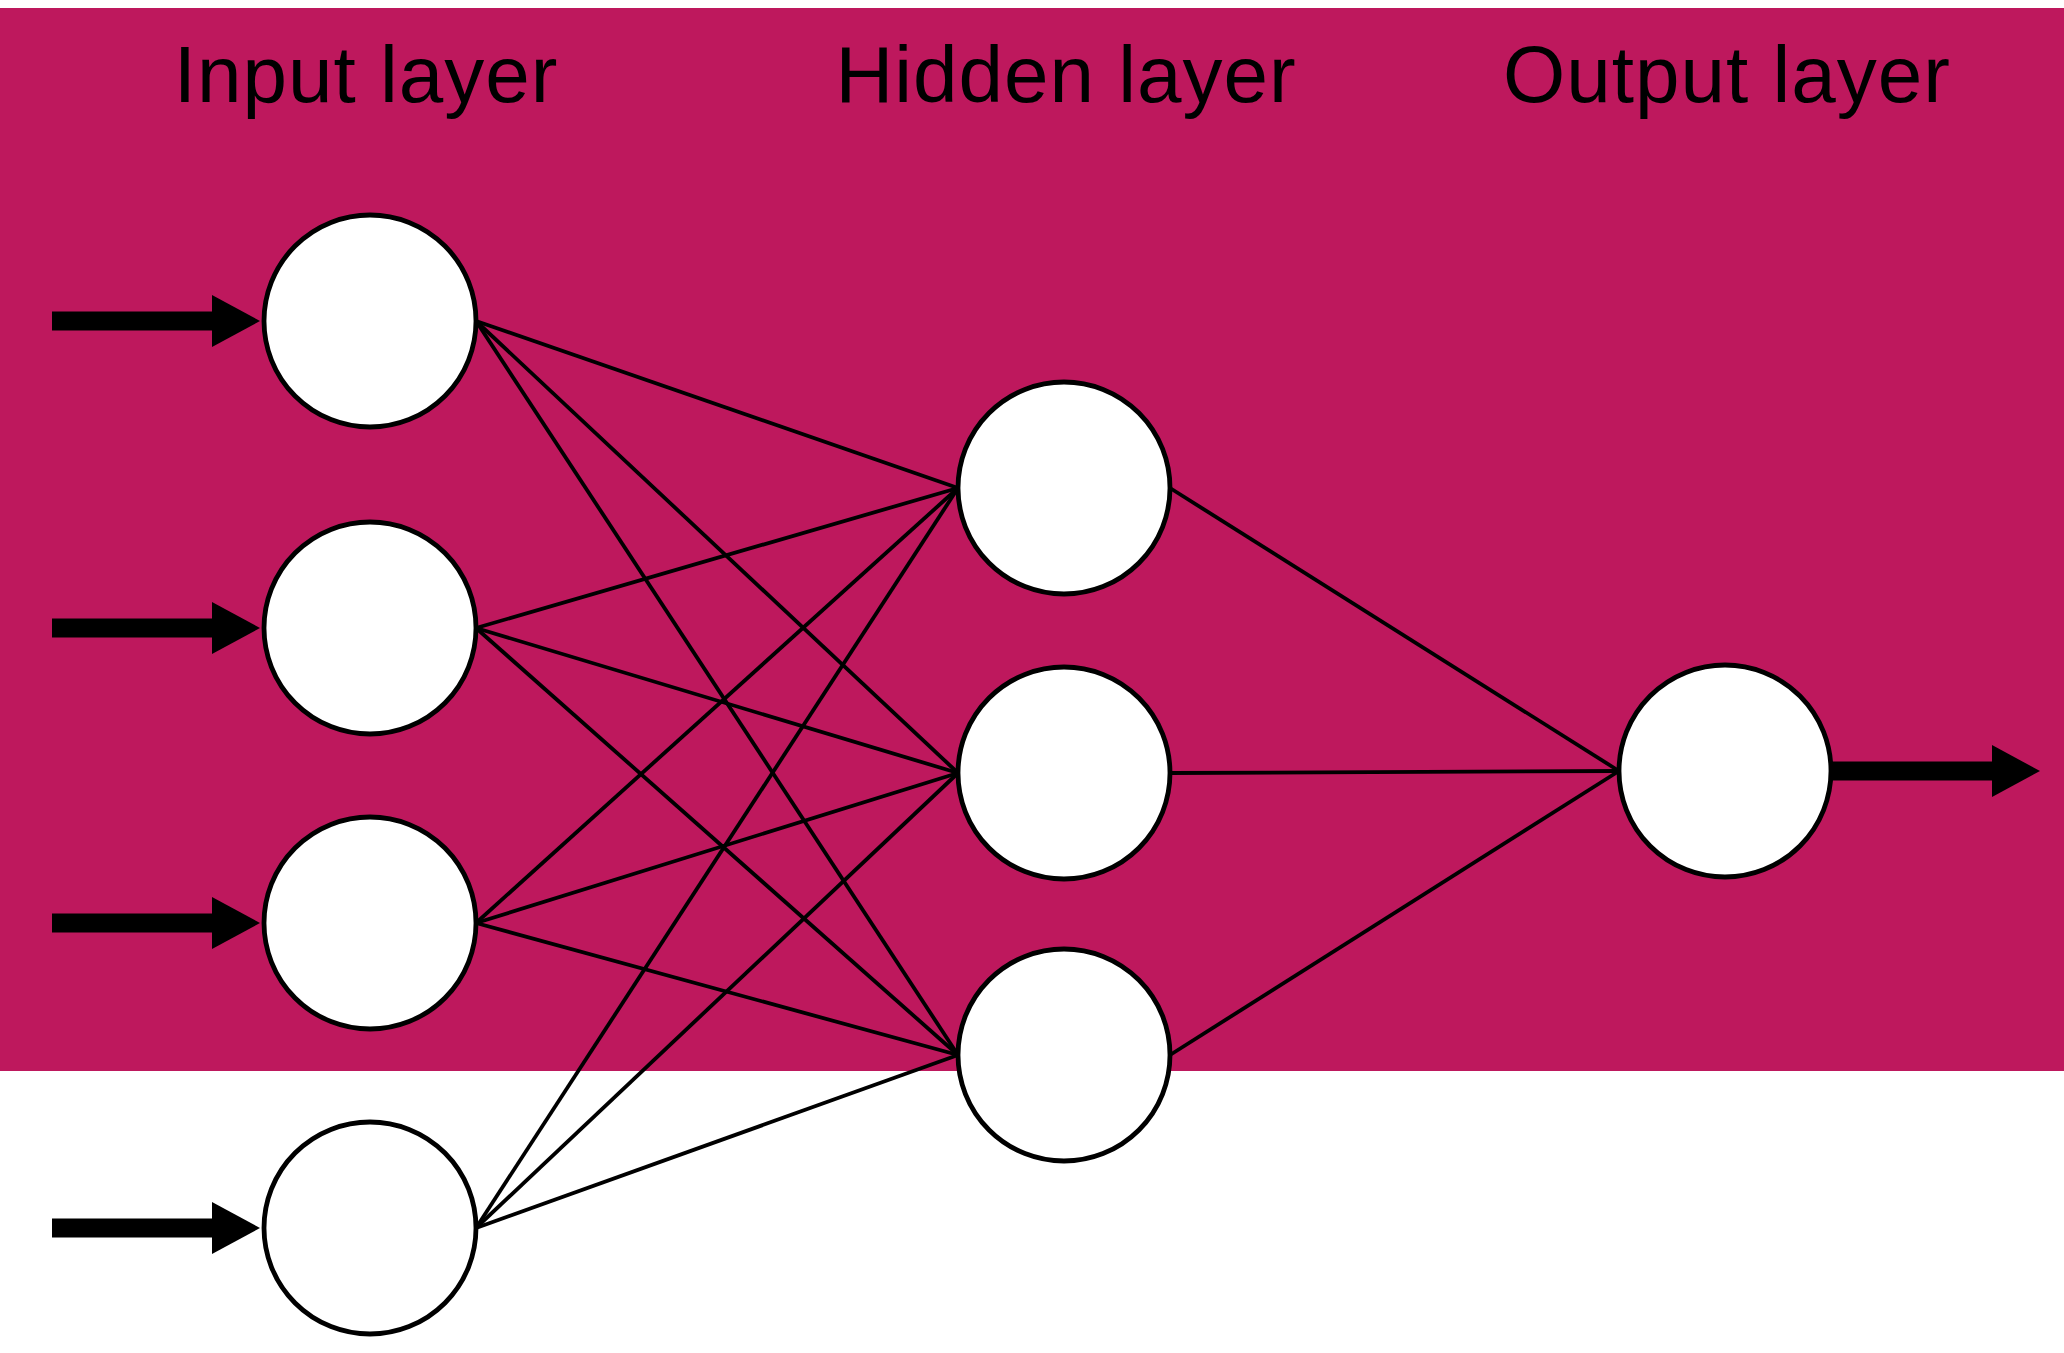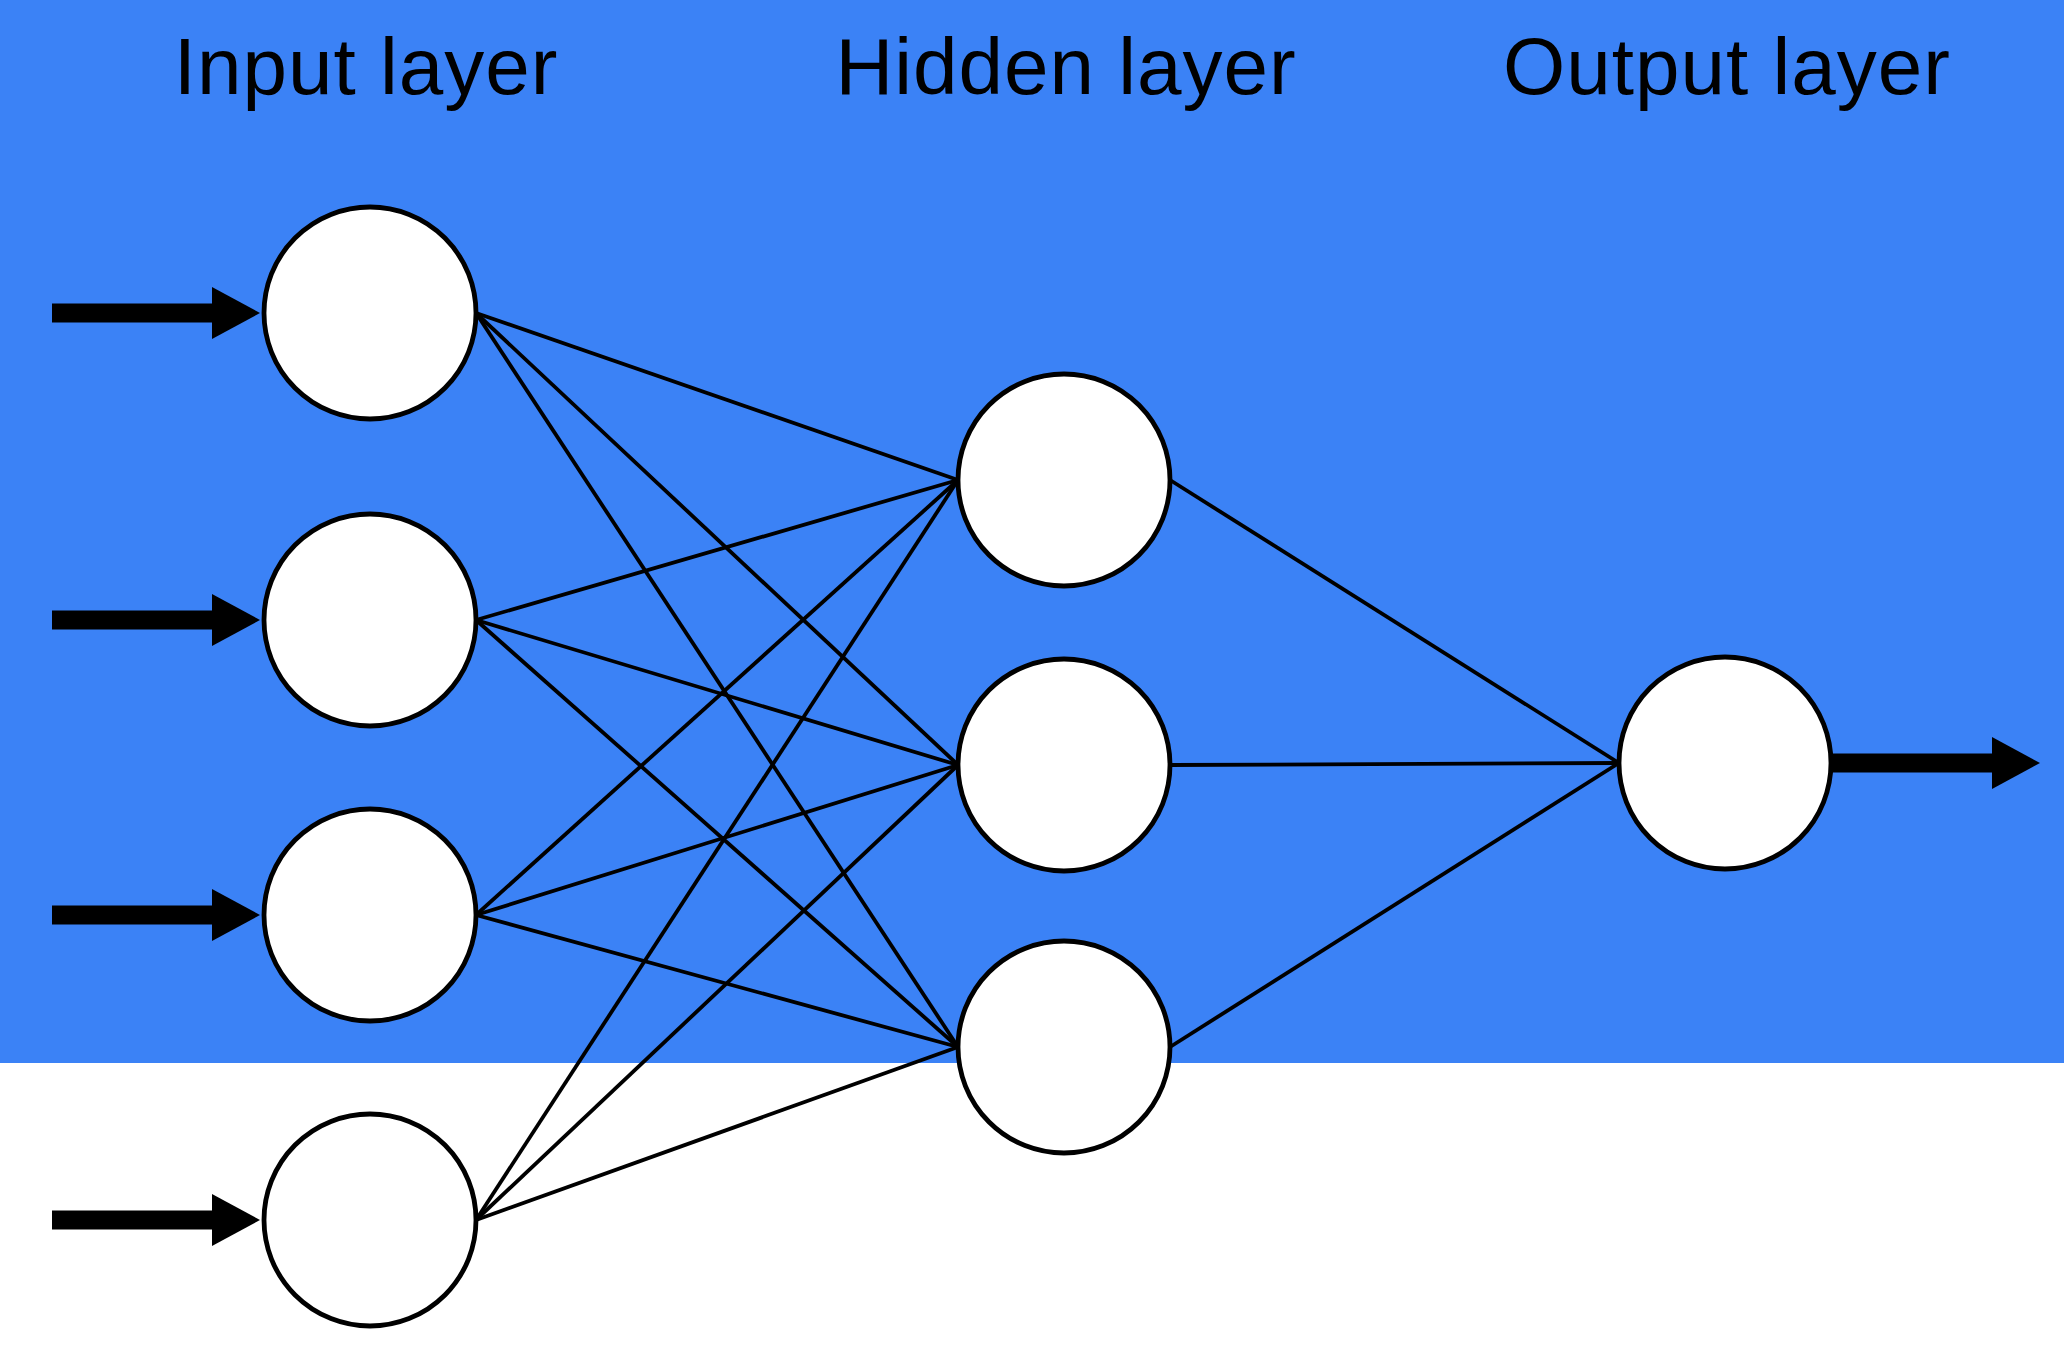--- a/index.html
+++ b/index.html
@@ -7,21 +7,22 @@
     padding: 0;
     background: #ffffff;
     width: 2064px;
     height: 1353px;
     overflow: hidden;
   }
   .diagram-wrap {
     position: relative;
     width: 2064px;
     height: 1063px;
-    background: #3b82f6;
+    background: #be185d;
+    margin-top: 8px;
   }
   svg.net {
     display: block;
     width: 2064px;
     height: 1353px;
   }
   text.layer-label {
     font-family: "Liberation Sans", "DejaVu Sans", sans-serif;
     font-weight: 400;
     letter-spacing: 1px;

